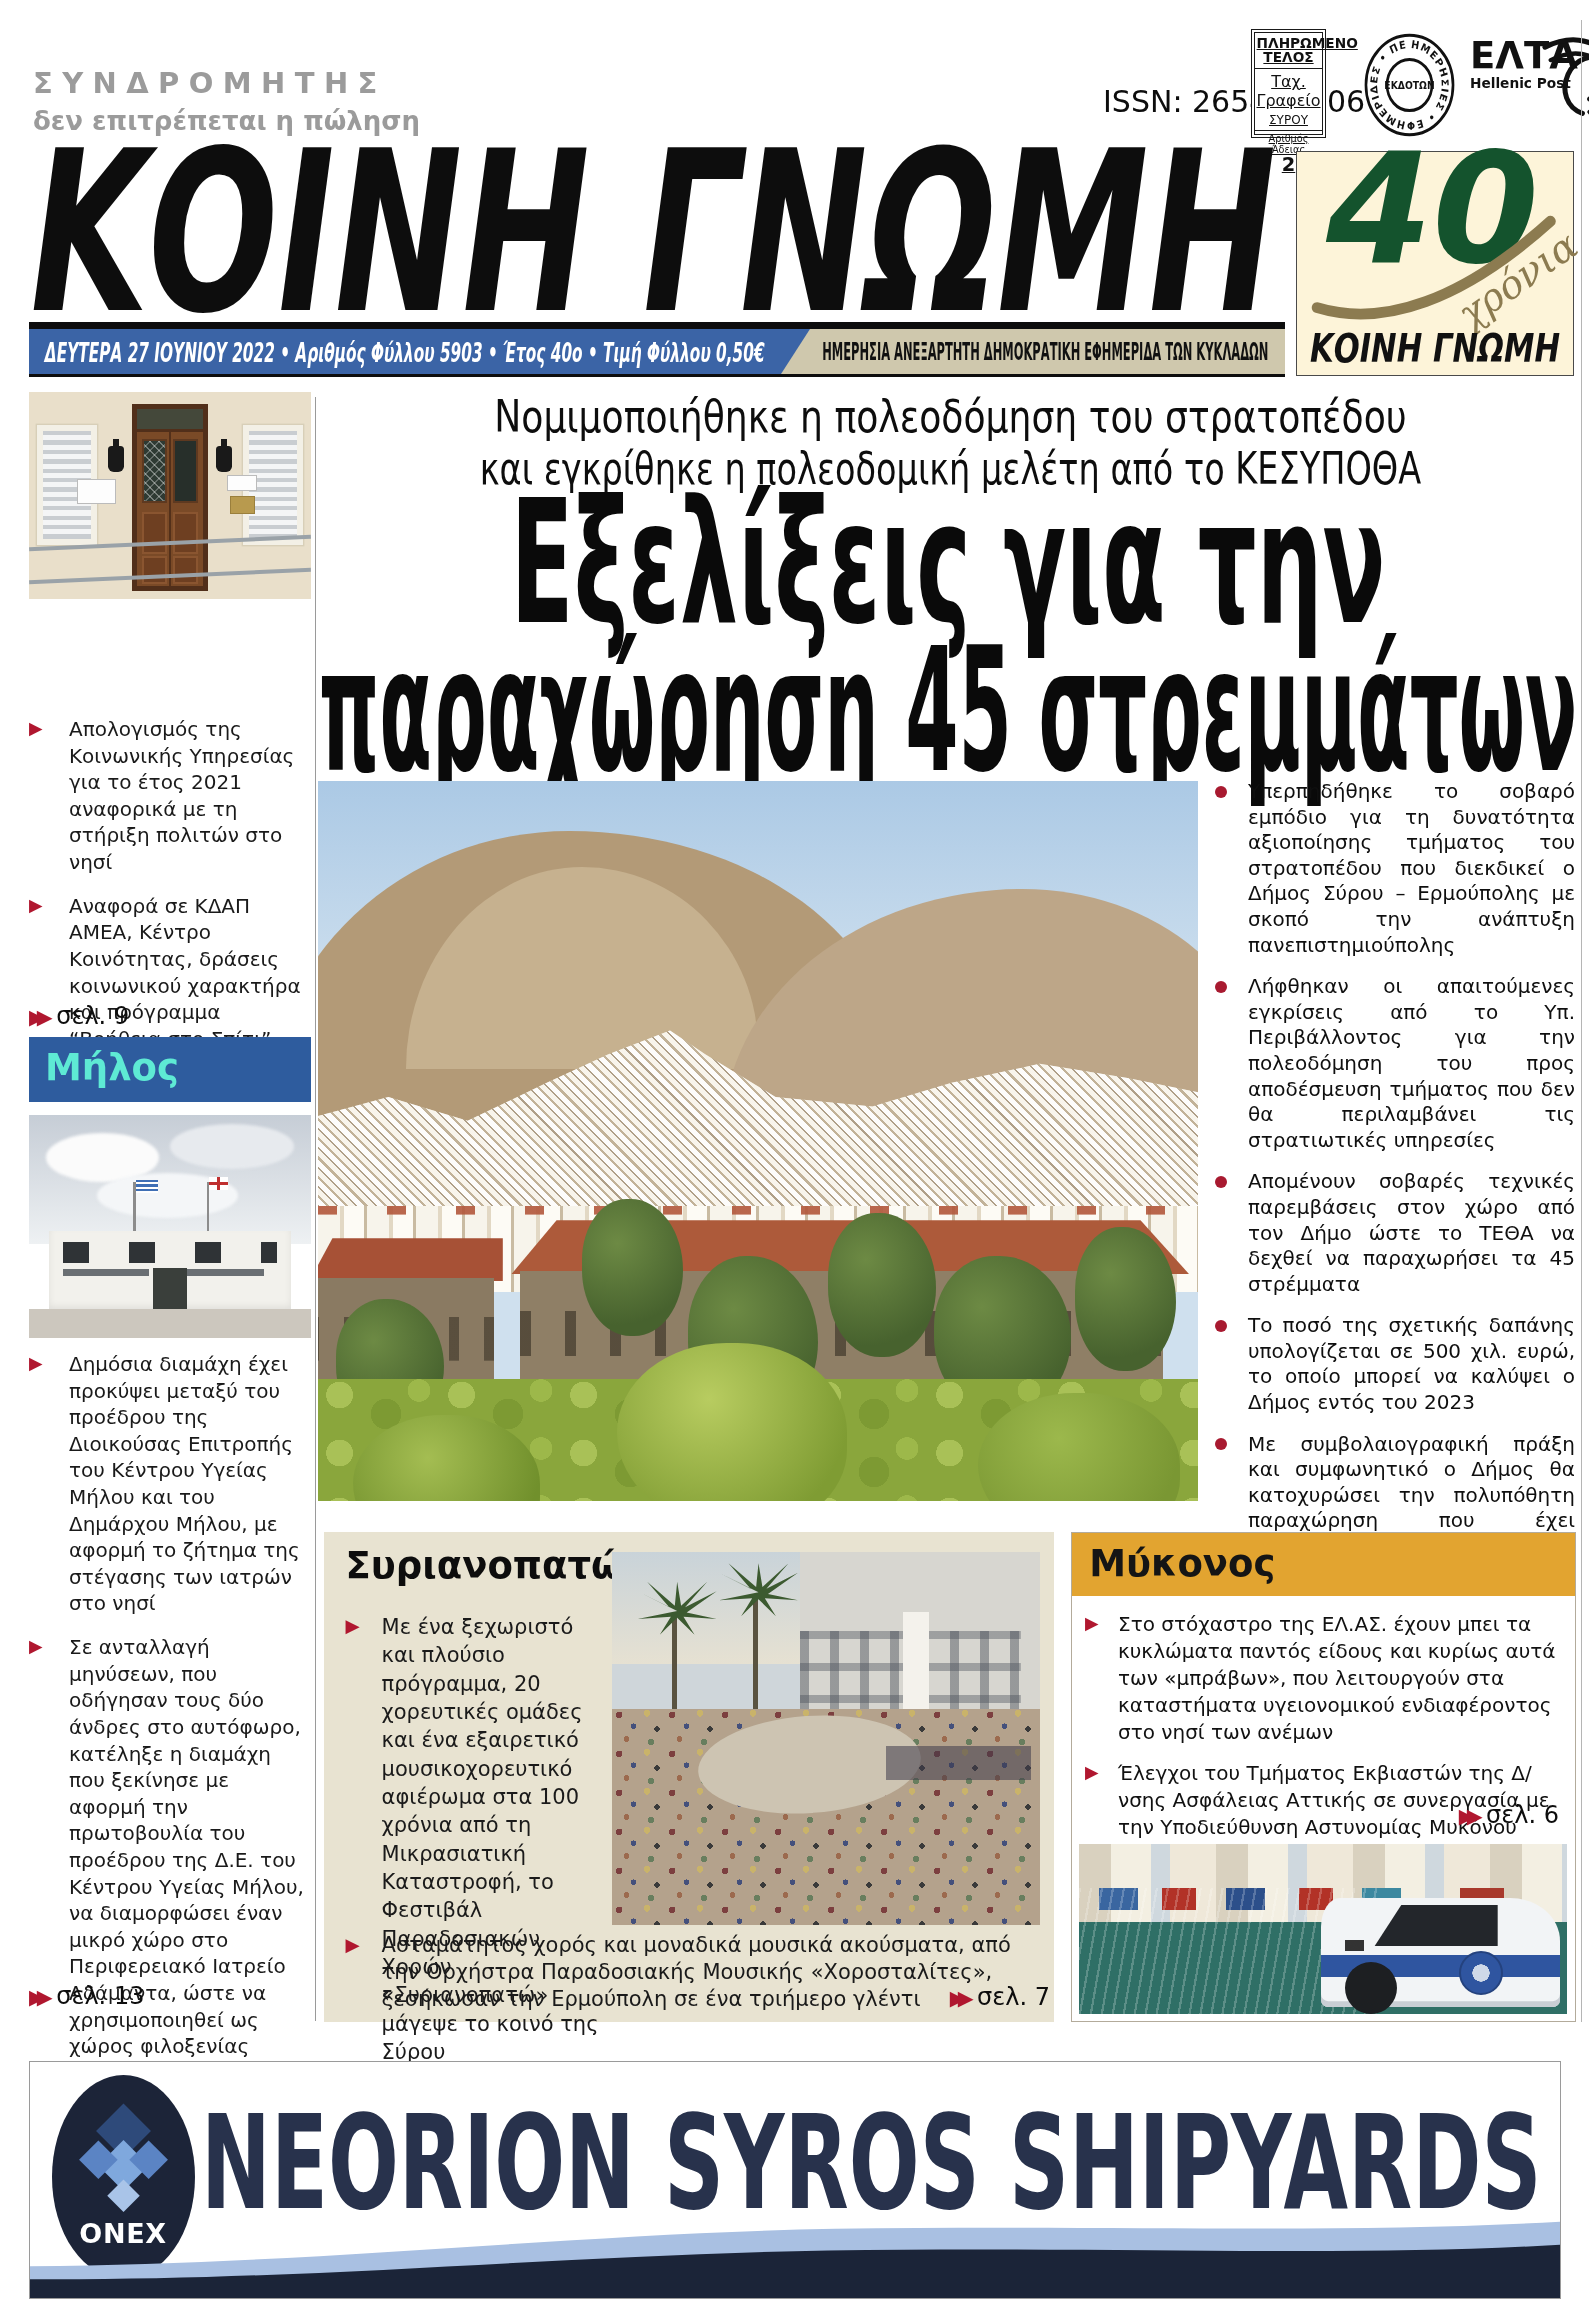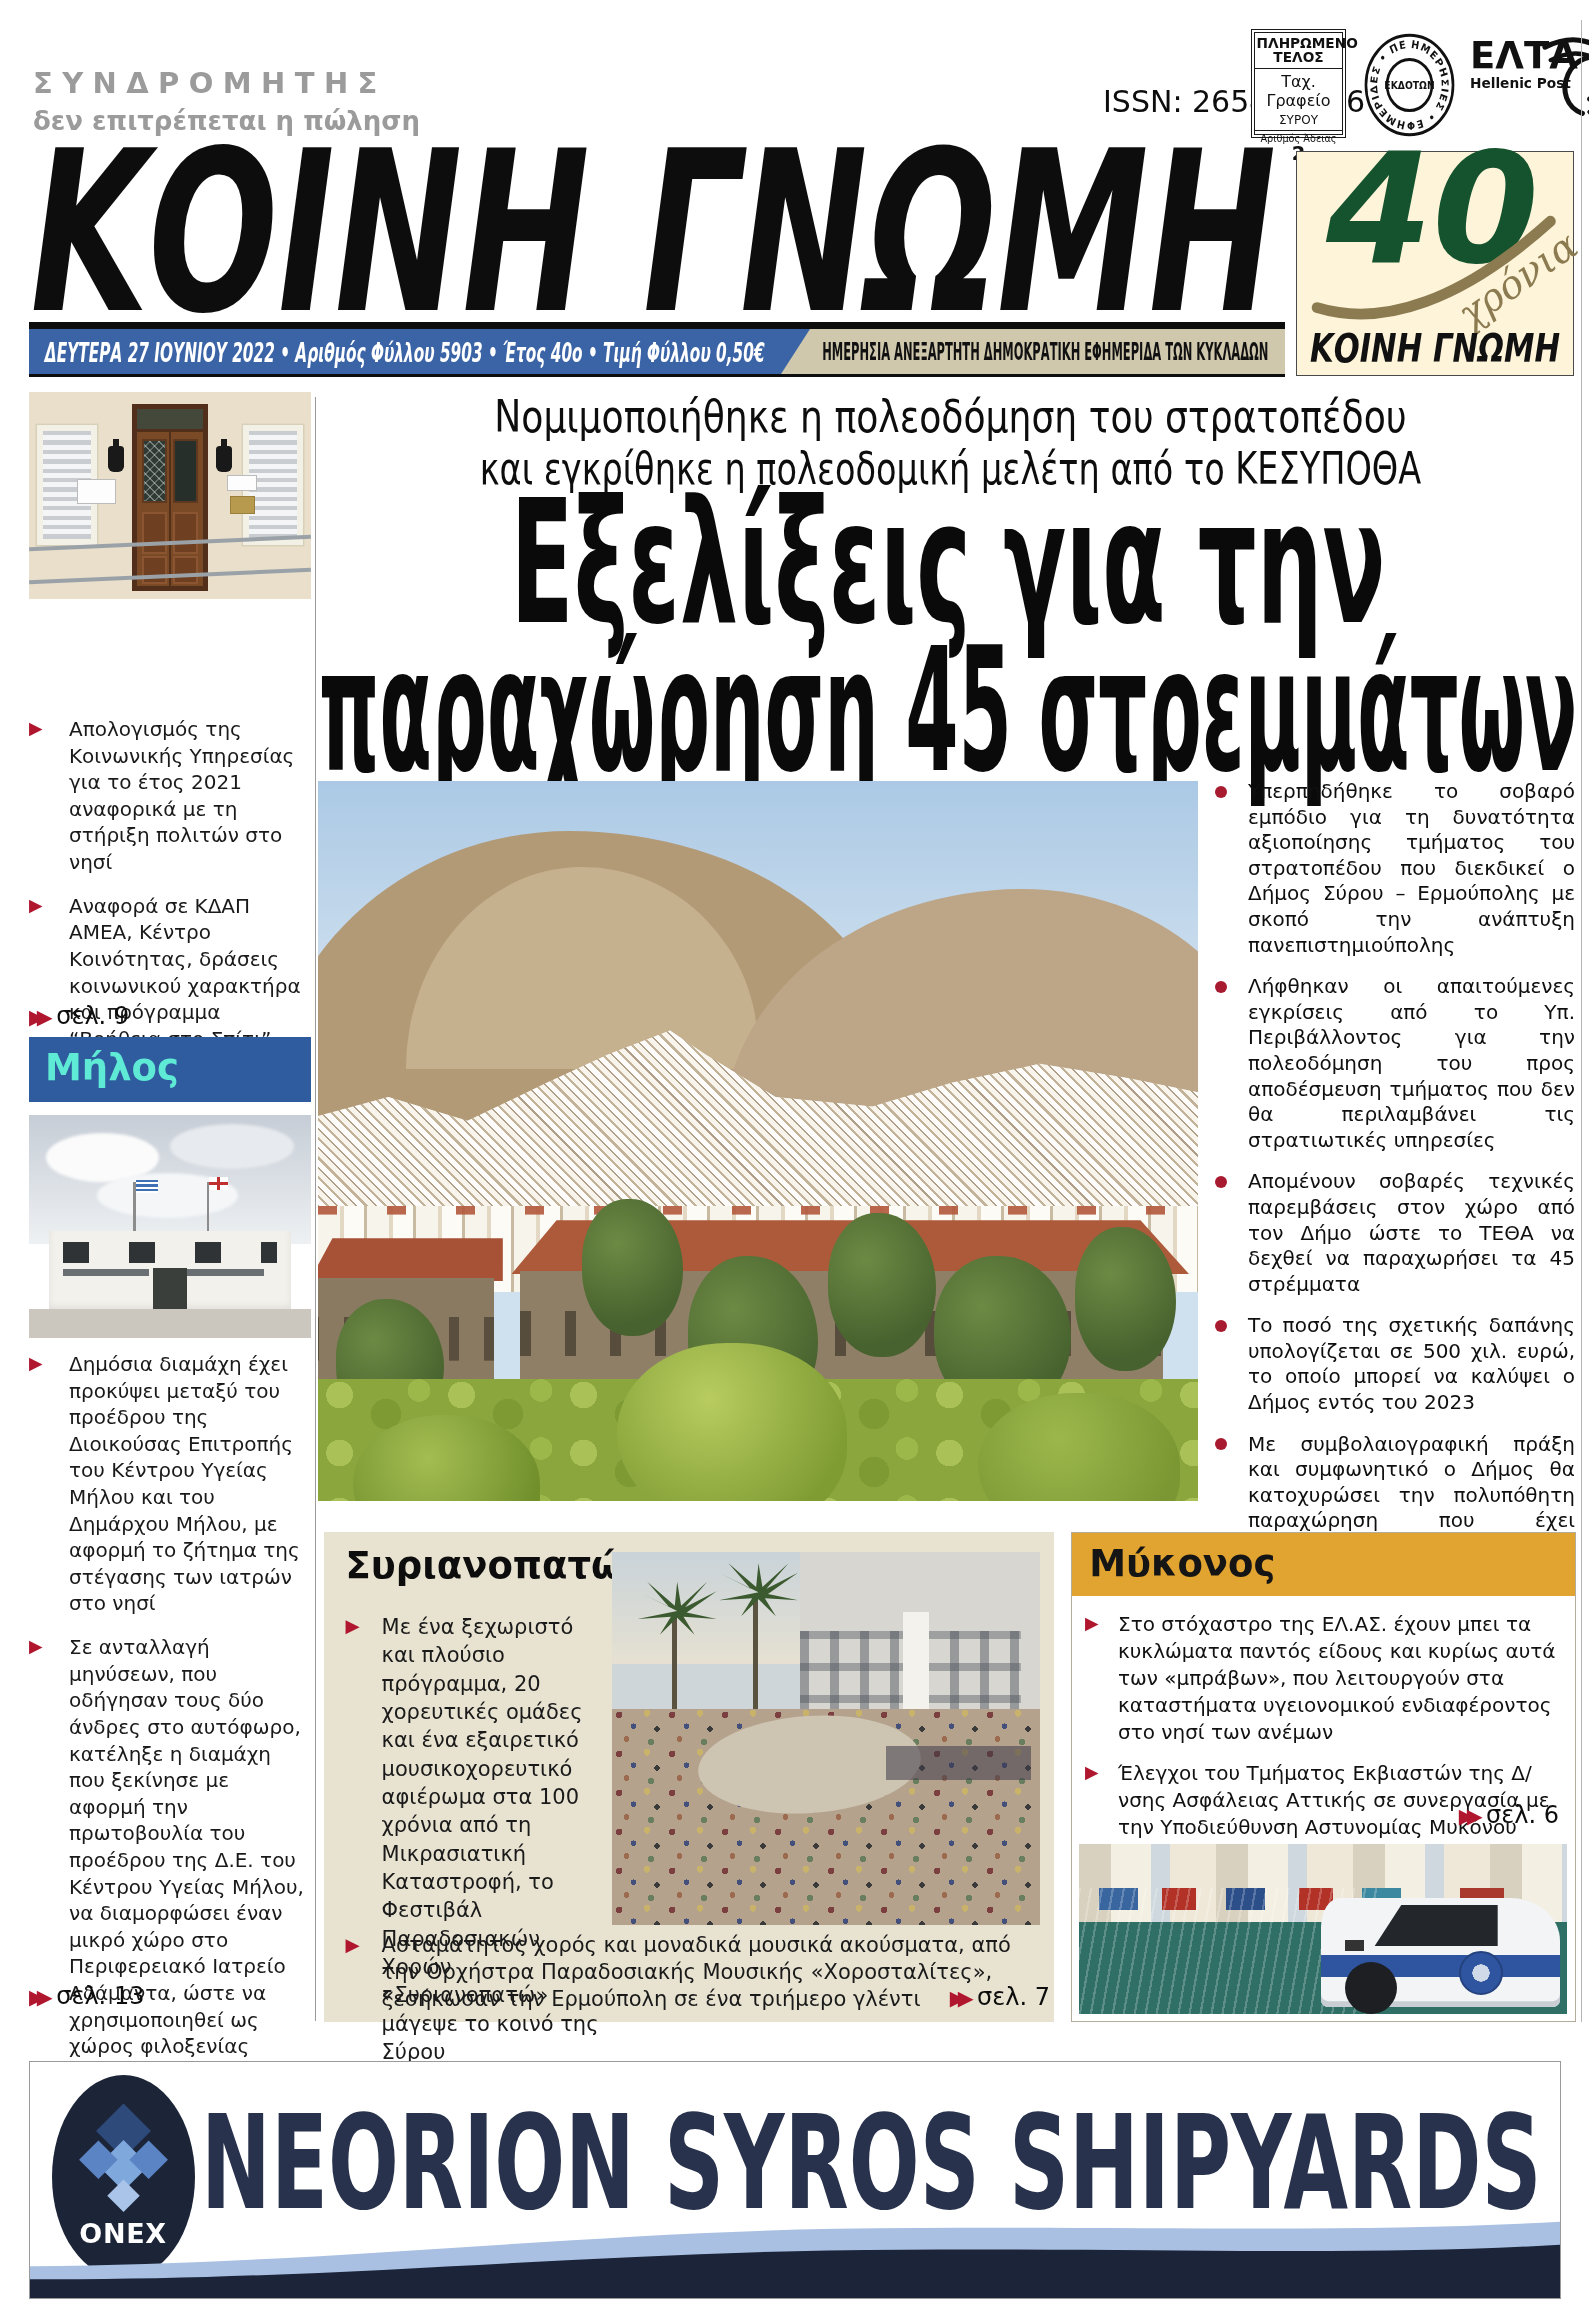--- a/index.html
+++ b/index.html
@@ -6,21 +6,21 @@
   .page{position:relative;width:1590px;height:2307px;background:#fff;
         font-family:"DejaVu Sans","Liberation Sans",sans-serif;color:#111;overflow:hidden;}
   .abs{position:absolute;}
   svg{overflow:visible;display:block;}
 
   
   .subscriber{left:33px;top:66px;color:#9b9b9b;}
   .subscriber .l1{font-size:29px;font-weight:bold;letter-spacing:9.4px;}
   .subscriber .l2{font-size:26px;font-weight:bold;margin-top:5.8px;}
   .issn{left:1103px;top:84px;font-size:30px;color:#0d0d0d;}
-  .stampbox{left:1251px;top:29px;width:95px;height:109px;border:1.4px solid #1a1a1a;padding:2.2px;box-sizing:border-box;background:#fff;}
+  .stampbox{left:1251px;top:29px;width:75px;height:109px;border:1.4px solid #1a1a1a;padding:2.2px;box-sizing:border-box;background:#fff;text-decoration:underline;}
   .stampbox-inner{border:0.7px solid #1a1a1a;width:100%;height:100%;box-sizing:border-box;text-align:center;display:flex;flex-direction:column;}
   .stampbox .t{font-size:13.7px;font-weight:bold;line-height:1.05;padding:2.9px 1.4px;border-bottom:0.7px solid #1a1a1a;}
   .stampbox .o1{font-size:16px;padding-top:2.9px;}
   .stampbox .o2{font-size:12px;padding:2.9px 0 3.6px;border-bottom:0.7px solid #1a1a1a;}
   .stampbox .a1{font-size:9.7px;padding-top:2.2px;}
   .stampbox .a2{font-size:19.4px;font-weight:bold;line-height:1;}
   .pubstamp{left:1355px;top:29px;}
   .elta{left:1470px;top:37px;width:108px;}
   .elta .n{font-size:37px;font-weight:bold;line-height:1;}
   .elta .s{font-size:13.7px;font-weight:bold;margin-top:1.4px;}

